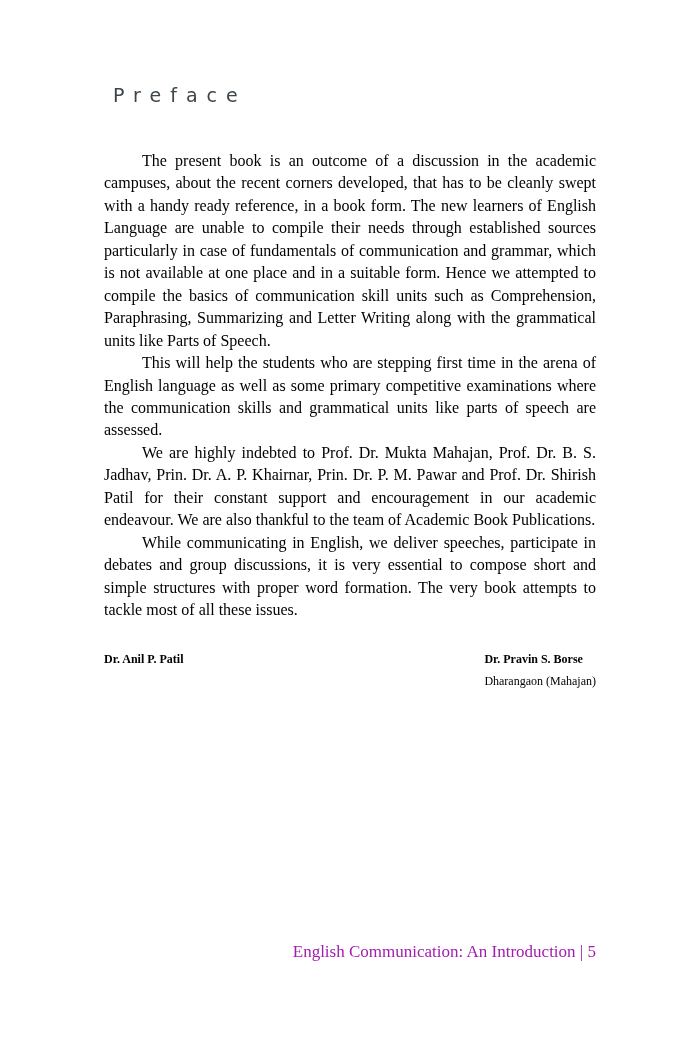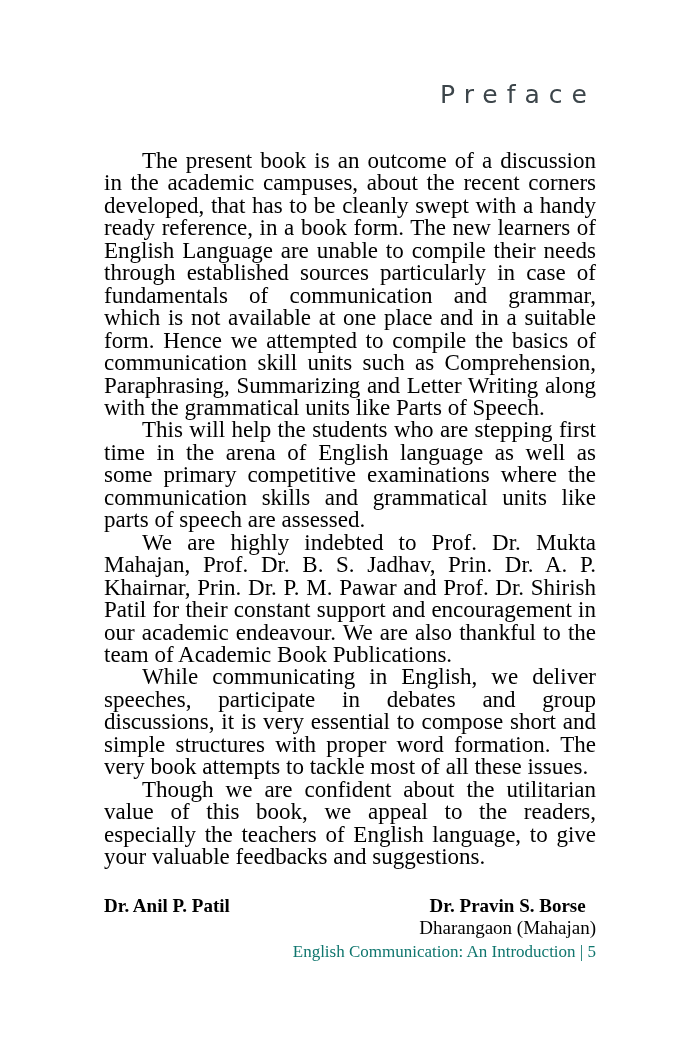--- a/index.html
+++ b/index.html
@@ -33,82 +33,82 @@
     width: 492px;
   }
 
   .page-heading {
     margin: 0;
     padding: 0;
     position: absolute;
     left: 0;
     top: 80px;
     width: 492px;
-    text-align: right;
+    text-align: left;
     font-family: "DejaVu Sans", "Liberation Sans", sans-serif;
-    font-size: 25px;
+    font-size: 19px;
     font-weight: 400;
     letter-spacing: 9px;
     text-indent: 9px;
     color: #3c454a;
     line-height: 30px;
   }
 
   .body-block {
     position: absolute;
     left: 0;
     top: 150px;
     width: 492px;
   }
 
   p.para {
     margin: 0;
     padding: 0;
-    font-size: 23px;
+    font-size: 16px;
     line-height: 22.45px;
     text-align: justify;
     text-justify: inter-word;
     text-indent: 38px;
     color: #000000;
     hyphens: none;
   }
 
   .signature {
     margin-top: 26px;
     display: flex;
     justify-content: space-between;
     align-items: flex-start;
     width: 492px;
   }
   .sig-col {
-    font-size: 19px;
+    font-size: 12px;
     line-height: 22.45px;
     font-family: Liberation Serif, serif;
   }
   .sig-col.left { text-align: left; }
-  .sig-col.right { text-align: center; }
+  .sig-col.right { text-align: left; }
   .sig-name {
     font-weight: bold;
     display: block;
     letter-spacing: 0px;
   }
   .sig-place {
     display: block;
     font-weight: normal;
   }
 
   .footer {
     position: absolute;
     left: 104px;
     top: 941px;
     width: 492px;
     text-align: right;
     font-size: 17px;
     line-height: 22px;
-    color: #0f766e;
+    color: #a21caf;
     white-space: pre;
   }
 </style>
 </head>
 <body>
 
 <div class="page">
   <div class="content">
 
     <h1 class="page-heading">Preface</h1>
@@ -116,21 +116,20 @@
     <div class="body-block">
 
       <p class="para">The present book is an outcome of a discussion in the academic campuses, about the recent corners developed, that has to be cleanly swept with a handy ready reference, in a book form. The new learners of English Language are unable to compile their needs through established sources particularly in case of fundamentals of communication and grammar, which is not available at one place and in a suitable form. Hence we attempted to compile the basics of communication skill units such as Comprehension, Paraphrasing, Summarizing and Letter Writing along with the grammatical units like Parts of Speech.</p>
 
       <p class="para">This will help the students who are stepping first time in the arena of English language as well as some primary competitive examinations where the communication skills and grammatical units like parts of speech are assessed.</p>
 
       <p class="para">We are highly indebted to Prof. Dr. Mukta Mahajan, Prof. Dr. B. S. Jadhav, Prin. Dr. A. P. Khairnar, Prin. Dr. P. M. Pawar and Prof. Dr. Shirish Patil for their constant support and encouragement in our academic endeavour. We are also thankful to the team of Academic Book Publications.</p>
 
       <p class="para">While communicating in English, we deliver speeches, participate in debates and group discussions, it is very essential to compose short and simple structures with proper word formation. The very book attempts to tackle most of all these issues.</p>
 
-      <p class="para">Though we are confident about the utilitarian value of this book, we appeal to the readers, especially the teachers of English language, to give your valuable feedbacks and suggestions.</p>
 
       <div class="signature">
         <div class="sig-col left">
           <span class="sig-name">Dr. Anil P. Patil</span>
         </div>
         <div class="sig-col right">
           <span class="sig-name">Dr. Pravin S. Borse</span>
           <span class="sig-place">Dharangaon (Mahajan)</span>
         </div>
       </div>

